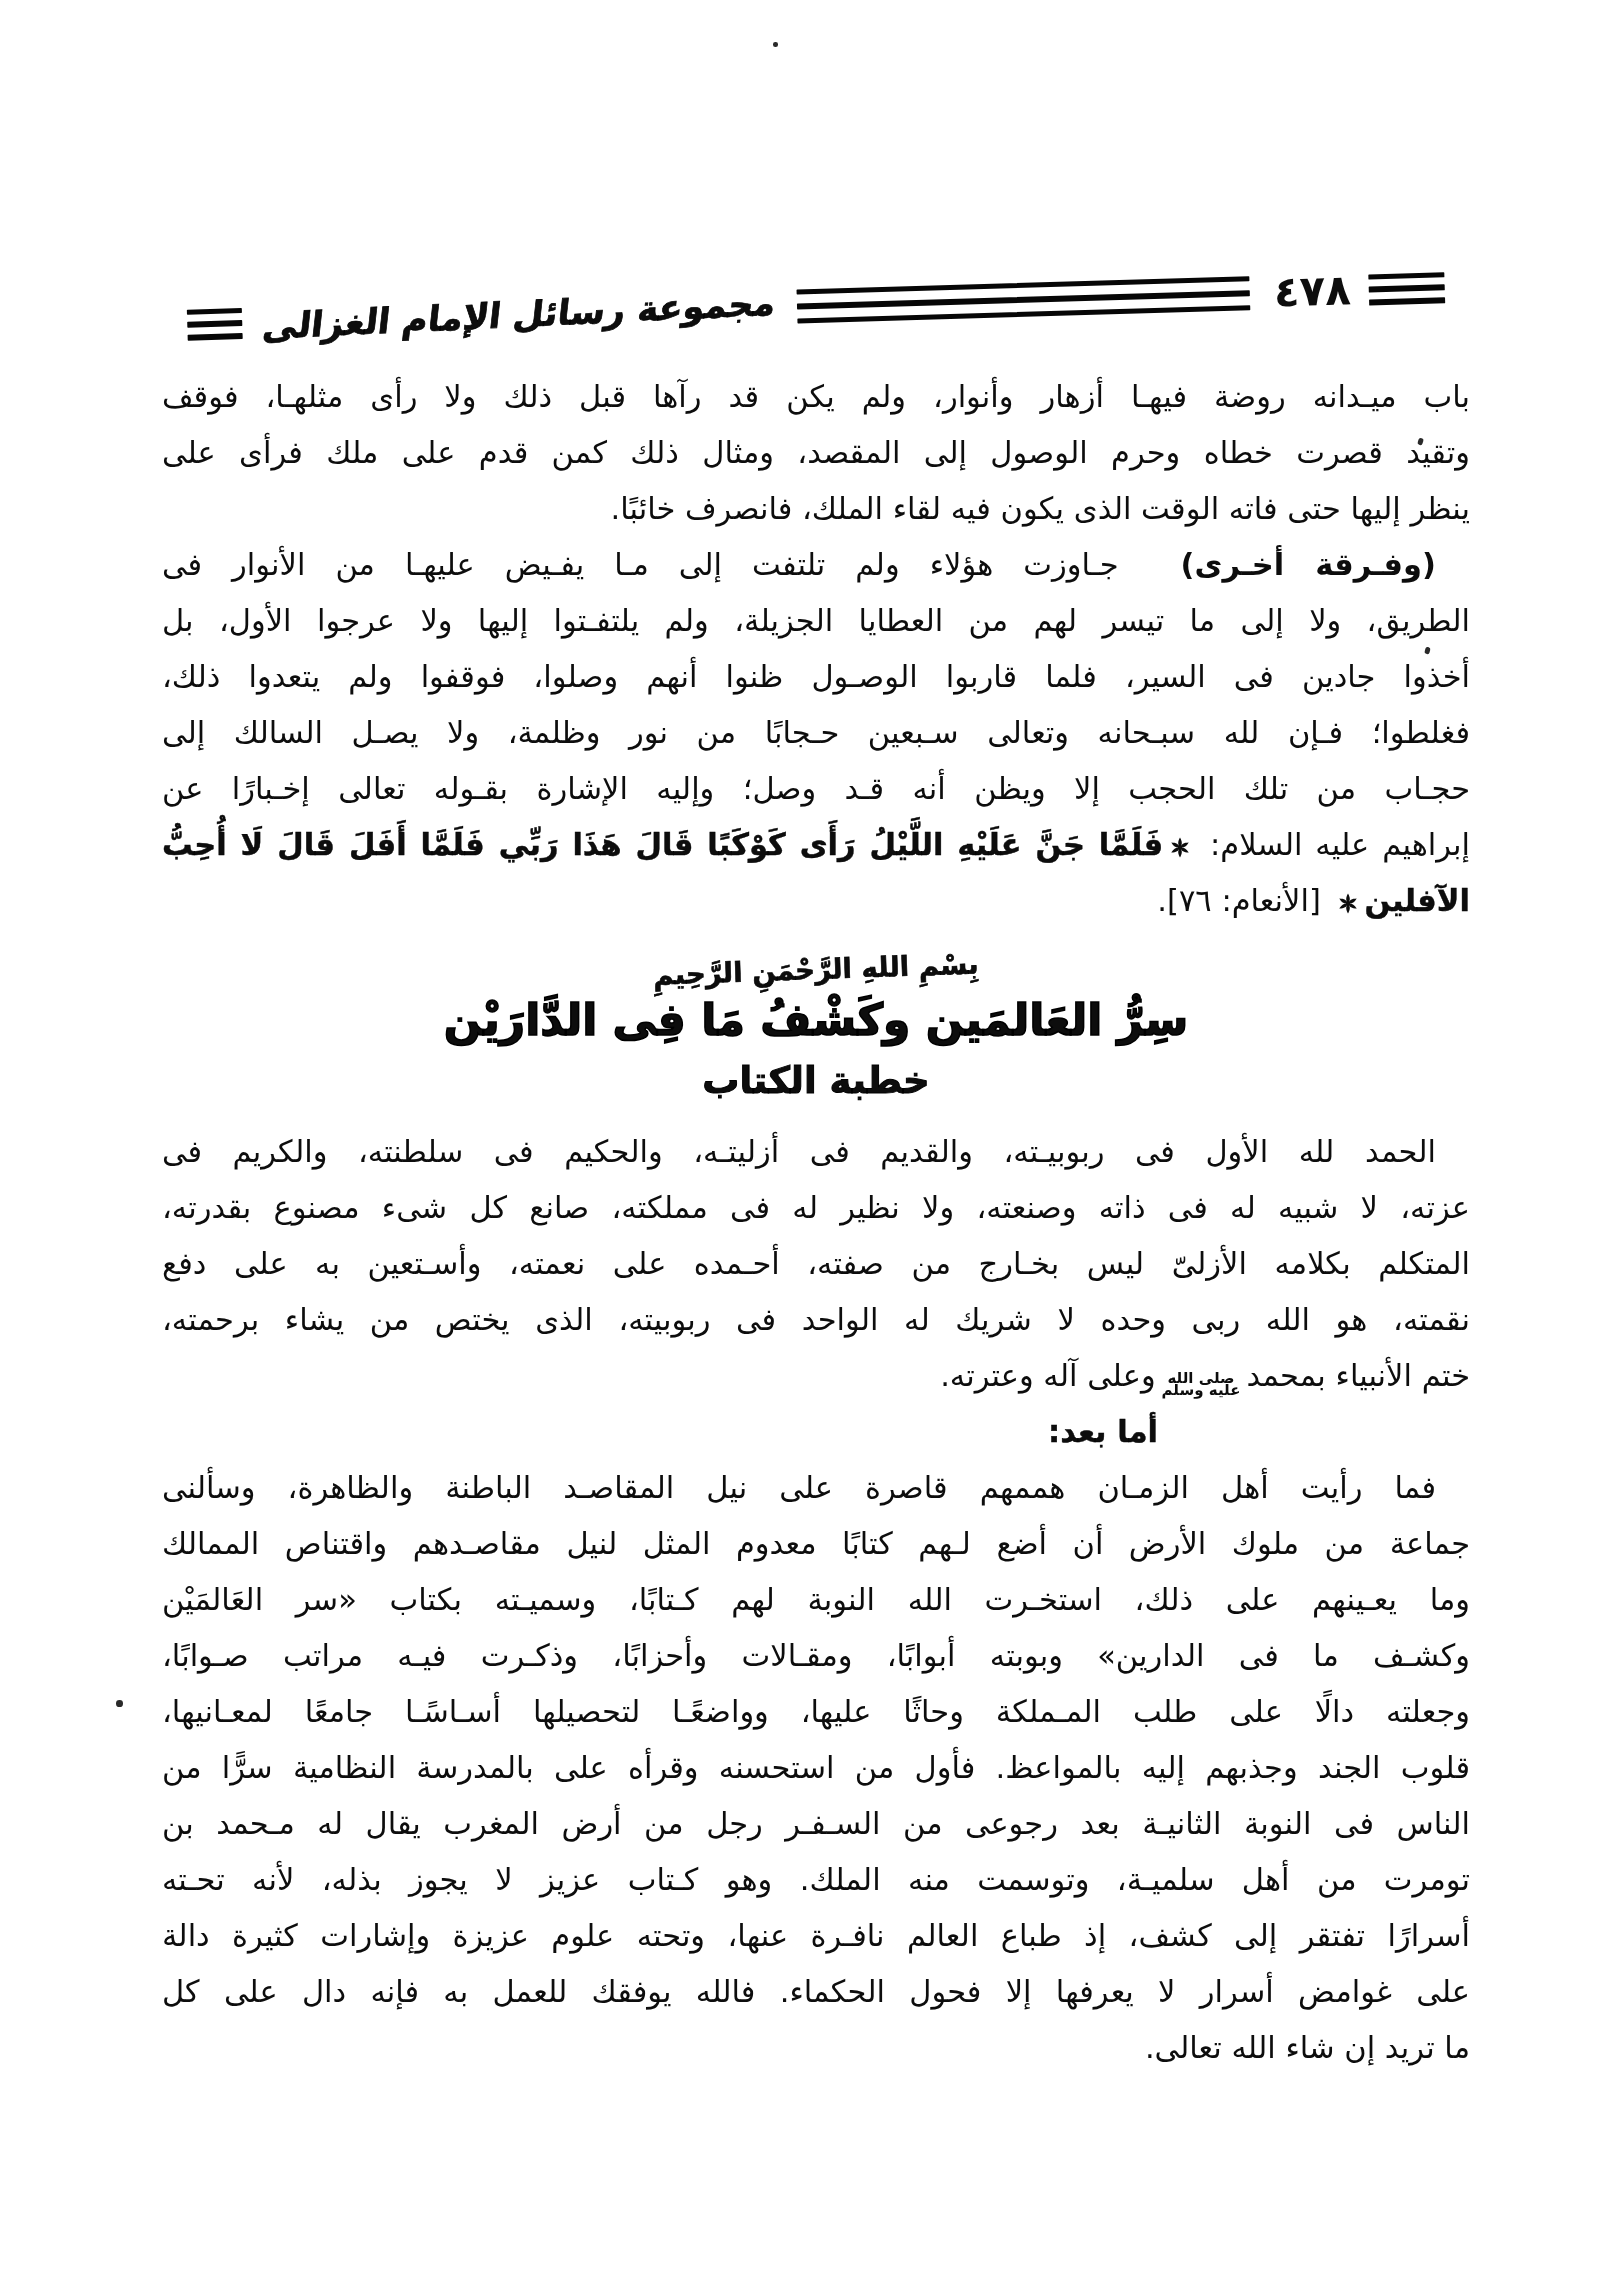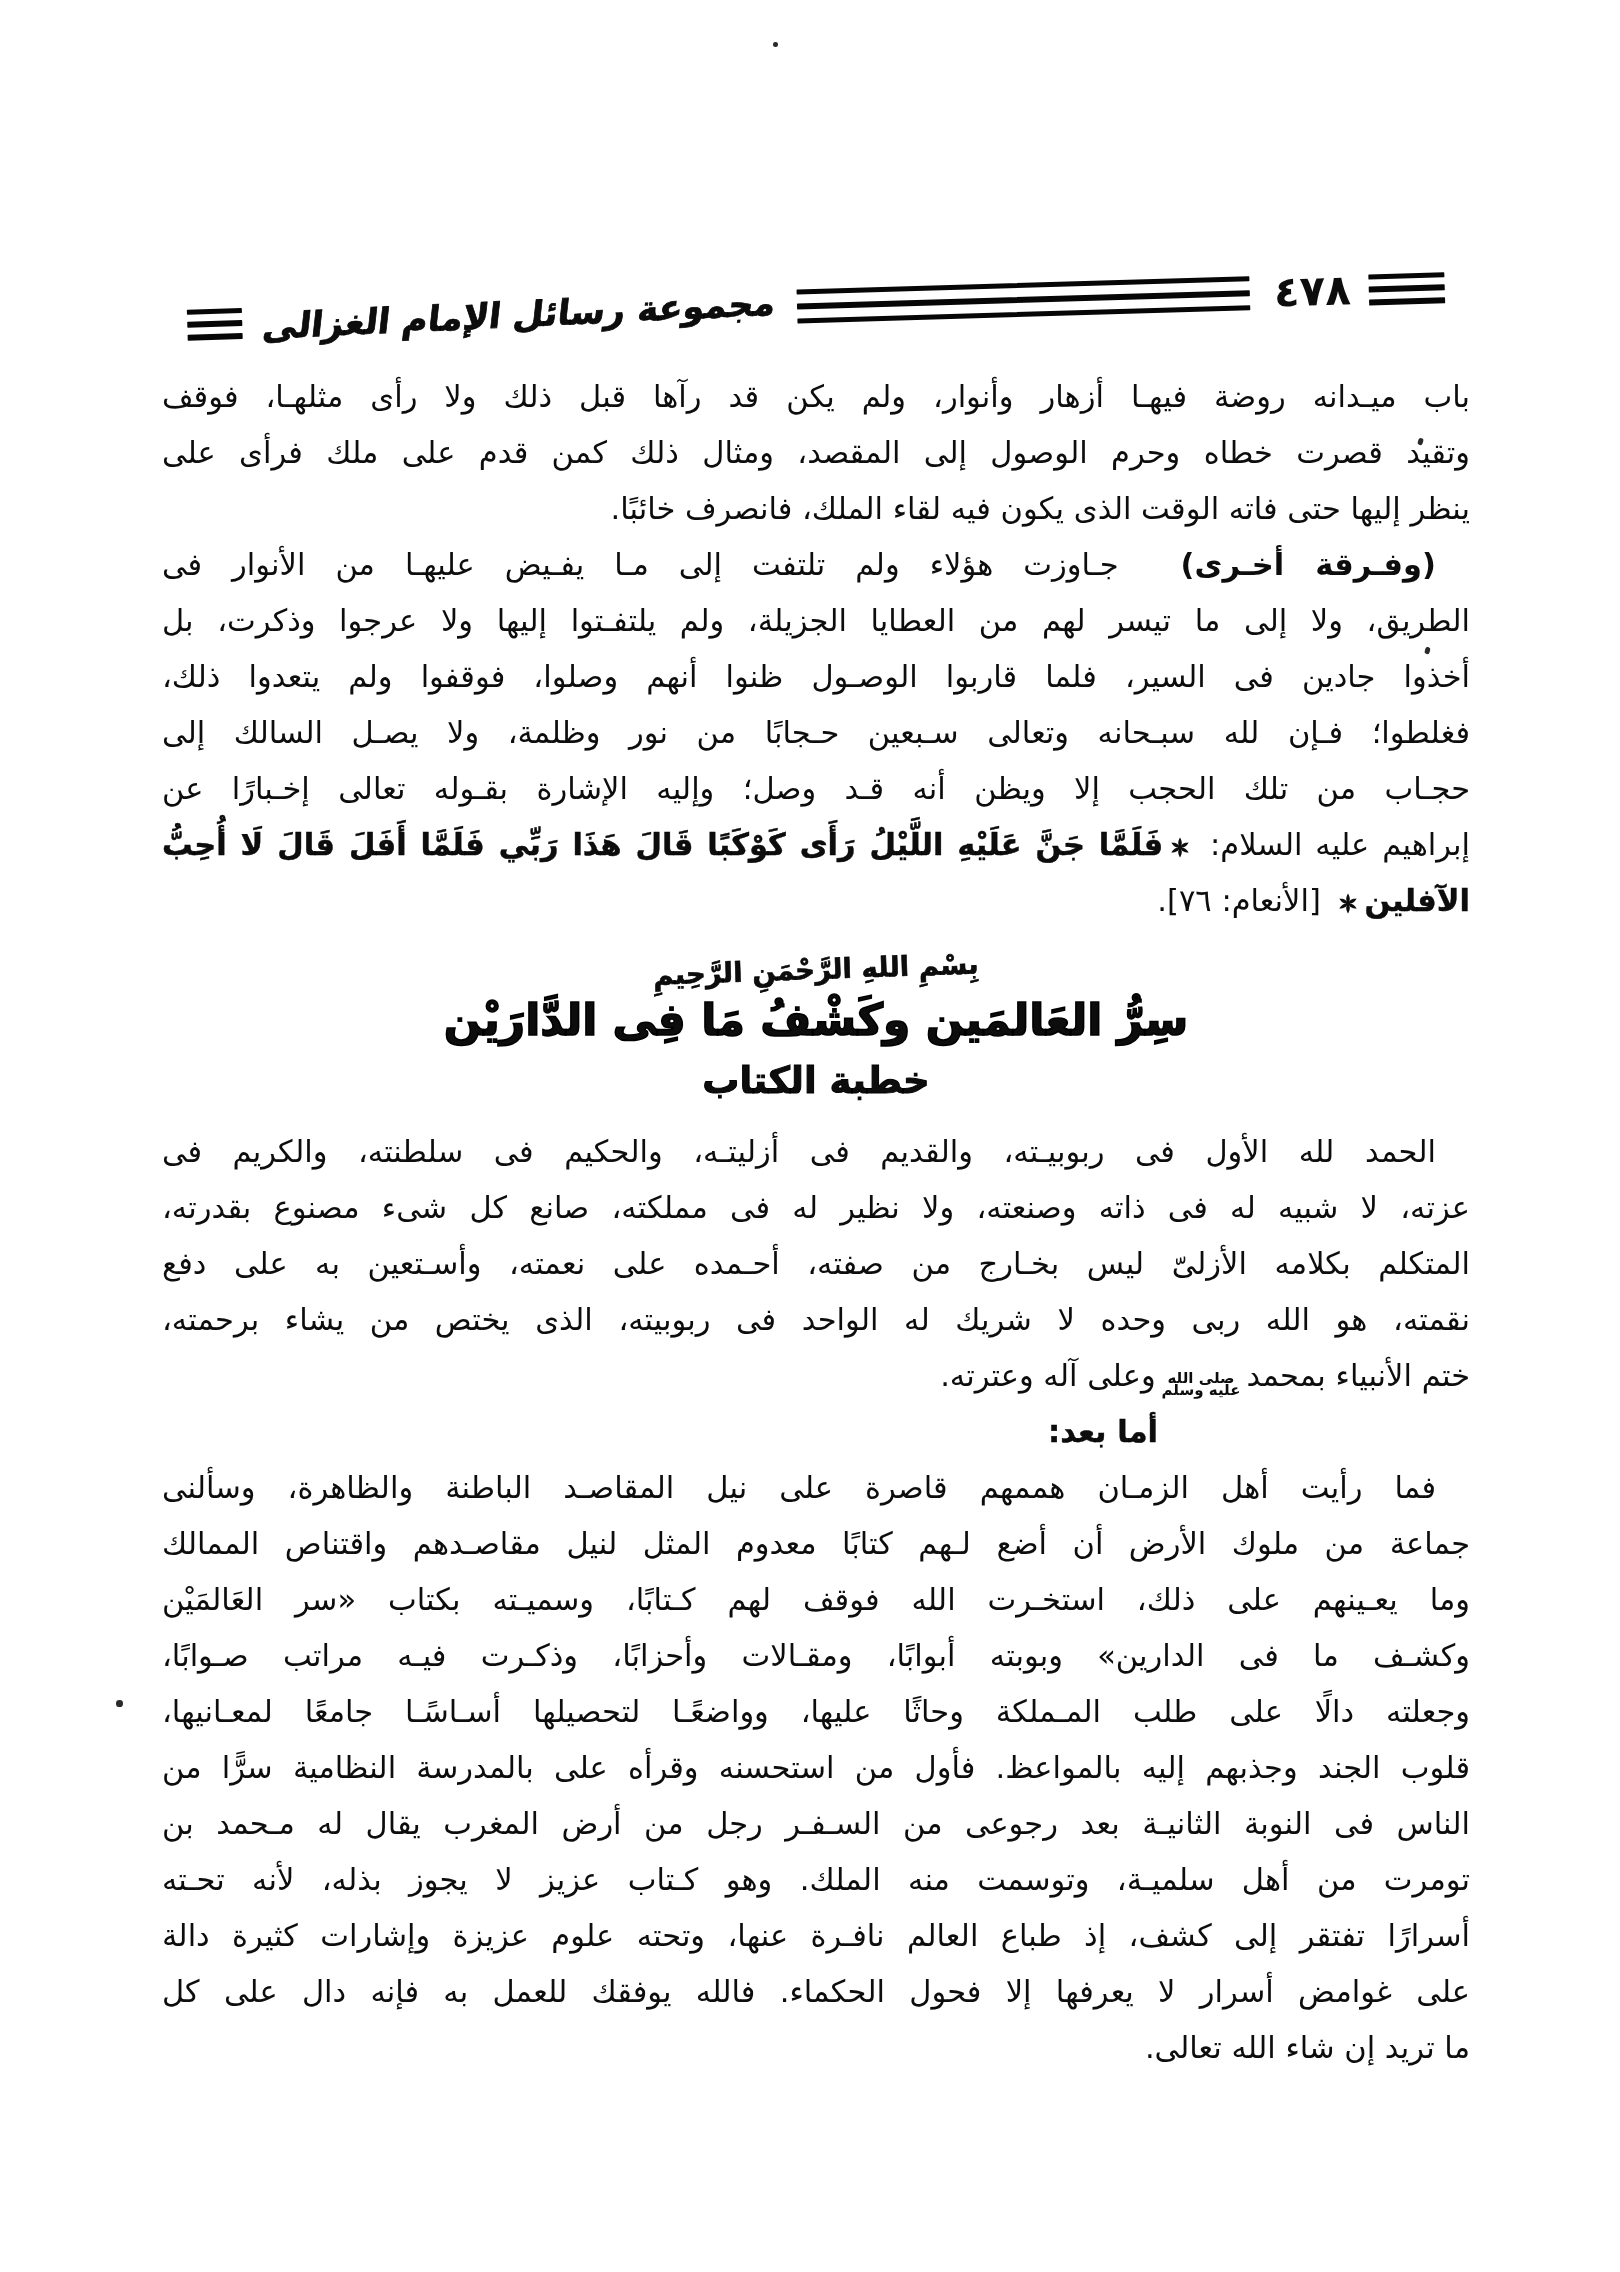--- a/index.html
+++ b/index.html
@@ -126,21 +126,21 @@
     </div>
   </div>
 
   <div class="content">
 
     <div class="ln">باب ميـدانه روضة فيهـا أزهار وأنوار، ولم يكن قد رآها قبل ذلك ولا رأى مثلهـا، فوقف</div>
     <div class="ln">وتقيد قصرت خطاه وحرم الوصول إلى المقصد، ومثال ذلك كمن قدم على ملك فرأى على</div>
     <div class="ln ln-last">ينظر إليها حتى فاته الوقت الذى يكون فيه لقاء الملك، فانصرف خائبًا.</div>
 
     <div class="ln ind"><span class="b">(وفـرقة أخـرى)</span><span> جـاوزت هؤلاء ولم تلتفت إلى مـا يفـيض عليهـا من الأنوار فى</span></div>
-    <div class="ln">الطريق، ولا إلى ما تيسر لهم من العطايا الجزيلة، ولم يلتفـتوا إليها ولا عرجوا وذكرت، بل</div>
+    <div class="ln">الطريق، ولا إلى ما تيسر لهم من العطايا الجزيلة، ولم يلتفـتوا إليها ولا عرجوا الأول، بل</div>
     <div class="ln">أخذوا جادين فى السير، فلما قاربوا الوصـول ظنوا أنهم وصلوا، فوقفوا ولم يتعدوا ذلك،</div>
     <div class="ln">فغلطوا؛ فـإن لله سبـحانه وتعالى سـبعين حـجابًا من نور وظلمة، ولا يصـل السالك إلى</div>
     <div class="ln">حجـاب من تلك الحجب إلا ويظن أنه قـد وصل؛ وإليه الإشارة بقـوله تعالى إخـبارًا عن</div>
     <div class="ln"><span>إبراهيم عليه السلام: </span><svg class="rosette" viewBox="0 0 24 24" fill="#0d0d0d">
           <use href="#rosette-shape"></use>
         </svg><span class="quran">فَلَمَّا جَنَّ عَلَيْهِ اللَّيْلُ رَأَى كَوْكَبًا قَالَ هَذَا رَبِّي فَلَمَّا أَفَلَ قَالَ لَا أُحِبُّ</span></div>
     <div class="ln ln-last"><span class="quran">الآفلين</span><svg class="rosette" viewBox="0 0 24 24" fill="#0d0d0d">
           <use href="#rosette-shape"></use>
         </svg><span> [الأنعام: ٧٦].</span></div>
 
@@ -156,21 +156,21 @@
     <div class="ln">نقمته، هو الله ربى وحده لا شريك له الواحد فى ربوبيته، الذى يختص من يشاء برحمته،</div>
     <div class="ln ln-last"><span>ختم الأنبياء بمحمد</span><span class="salla">
           <span>صلى الله</span>
           <span>عليه وسلم</span>
         </span><span>وعلى آله وعترته.</span></div>
 
     <div class="amma">أما بعد:</div>
 
     <div class="ln ind">فما رأيت أهل الزمـان هممهم قاصرة على نيل المقاصـد الباطنة والظاهرة، وسألنى</div>
     <div class="ln">جماعة من ملوك الأرض أن أضع لـهم كتابًا معدوم المثل لنيل مقاصـدهم واقتناص الممالك</div>
-    <div class="ln">وما يعـينهم على ذلك، استخـرت الله فوقف لهم كـتابًا، وسميـته بكتاب «سر العَالمَيْن</div>
+    <div class="ln">وما يعـينهم على ذلك، استخـرت الله النوبة لهم كـتابًا، وسميـته بكتاب «سر العَالمَيْن</div>
     <div class="ln">وكشـف ما فى الدارين» وبوبته أبوابًا، ومقـالات وأحزابًا، وذكـرت فيـه مراتب صـوابًا،</div>
     <div class="ln">وجعلته دالًا على طلب المـملكة وحاثًا عليها، وواضعًـا لتحصيلها أسـاسًـا جامعًا لمعـانيها،</div>
     <div class="ln">قلوب الجند وجذبهم إليه بالمواعظ. فأول من استحسنه وقرأه على بالمدرسة النظامية سرًّا من</div>
     <div class="ln">الناس فى النوبة الثانيـة بعد رجوعى من السـفـر رجل من أرض المغرب يقال له مـحمد بن</div>
     <div class="ln">تومرت من أهل سلميـة، وتوسمت منه الملك. وهو كـتاب عزيز لا يجوز بذله، لأنه تحـته</div>
     <div class="ln">أسرارًا تفتقر إلى كشف، إذ طباع العالم نافـرة عنها، وتحته علوم عزيزة وإشارات كثيرة دالة</div>
     <div class="ln">على غوامض أسرار لا يعرفها إلا فحول الحكماء. فالله يوفقك للعمل به فإنه دال على كل</div>
     <div class="ln ln-last">ما تريد إن شاء الله تعالى.</div>
 
   </div>

